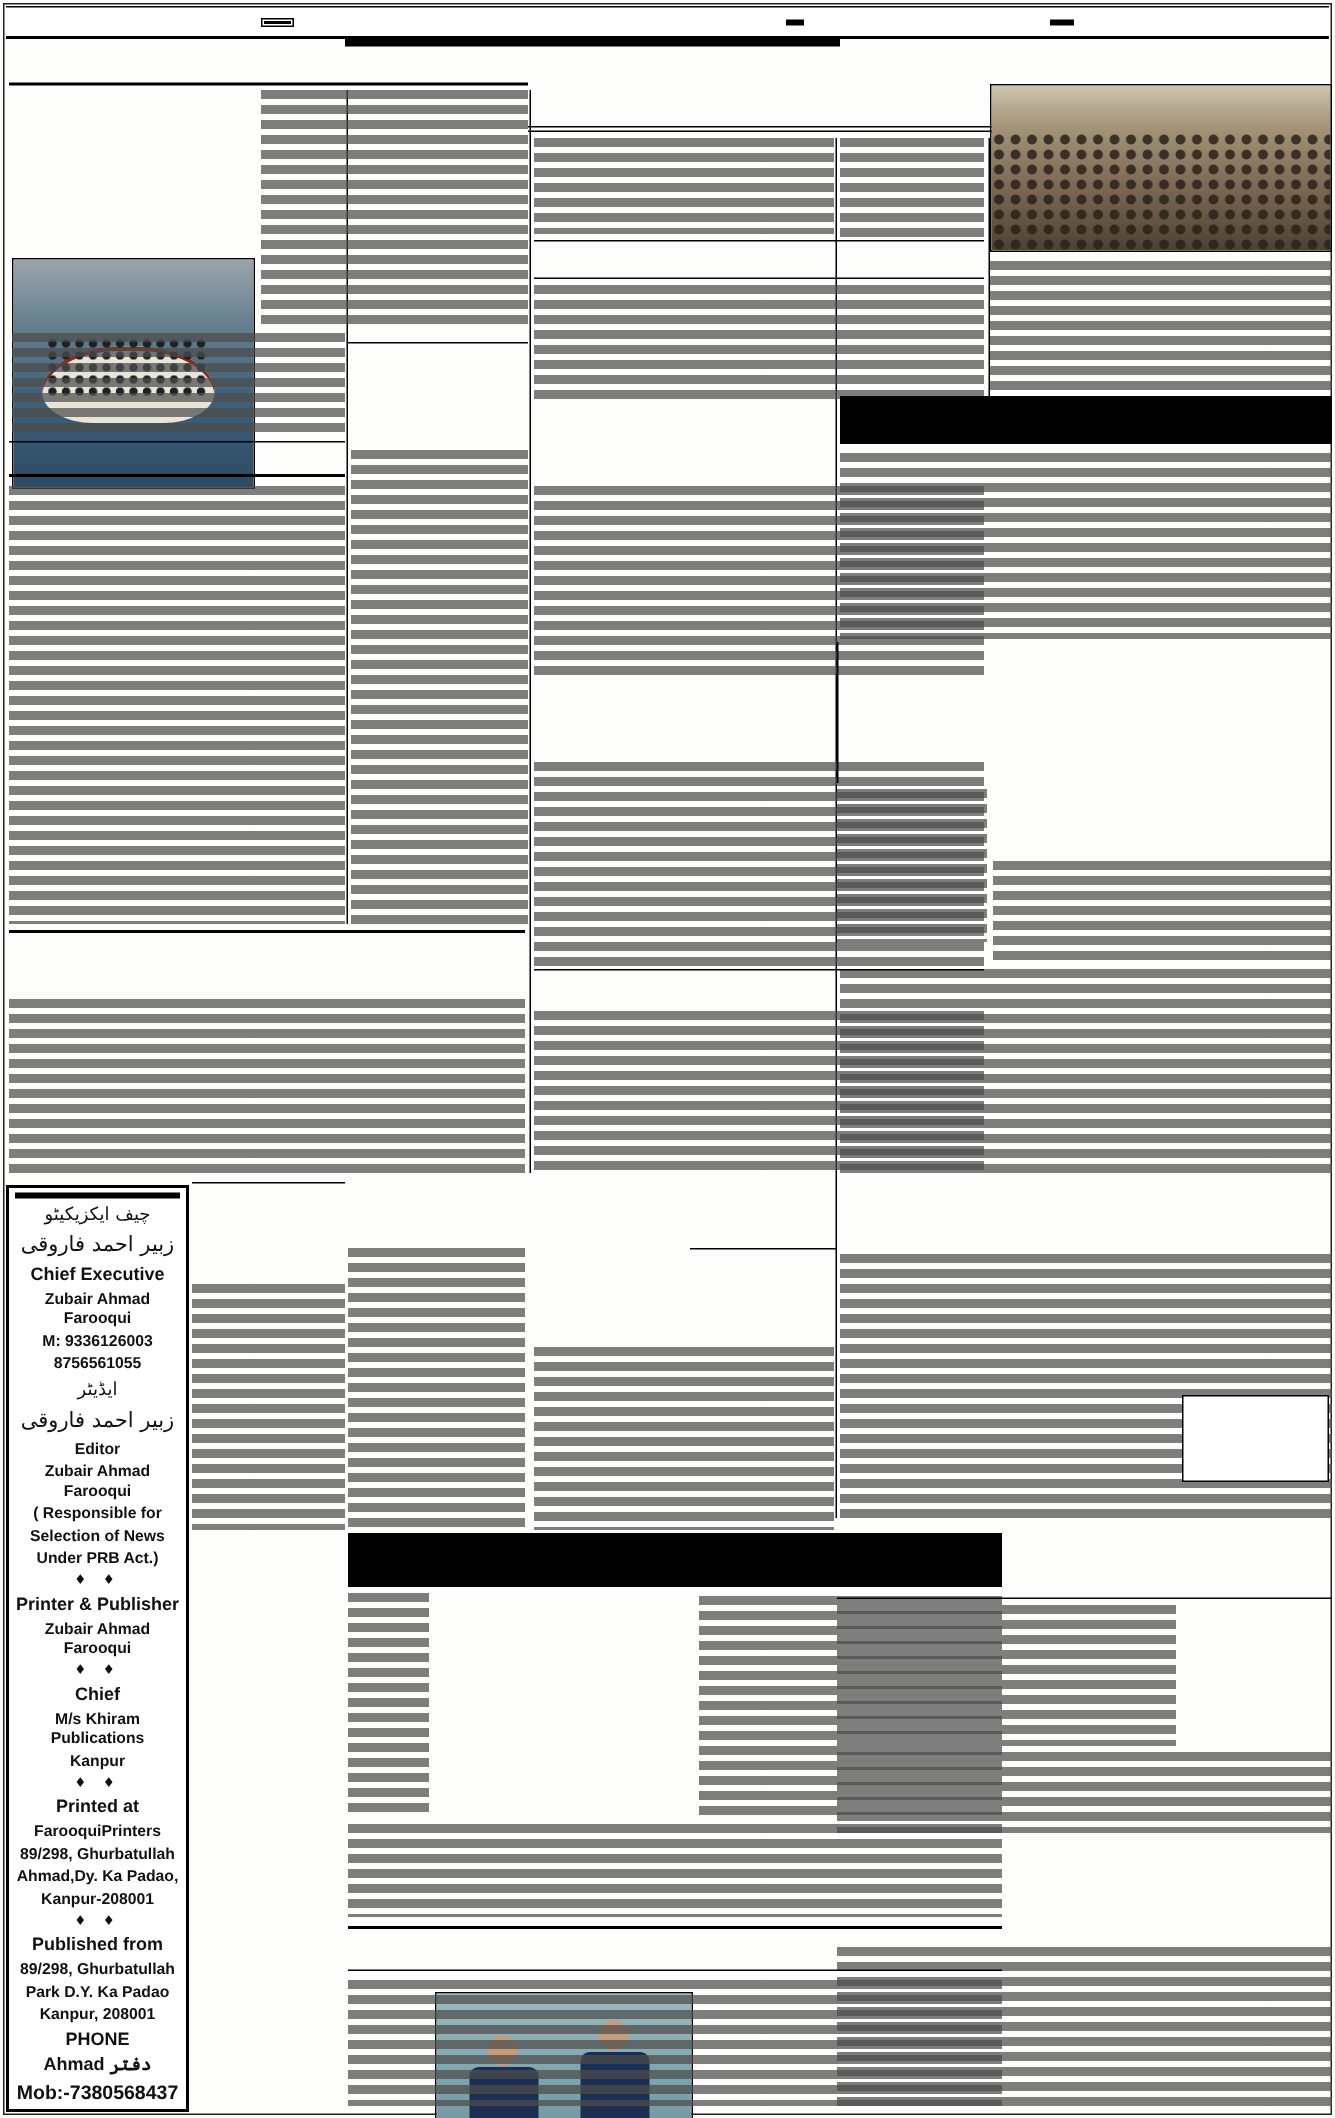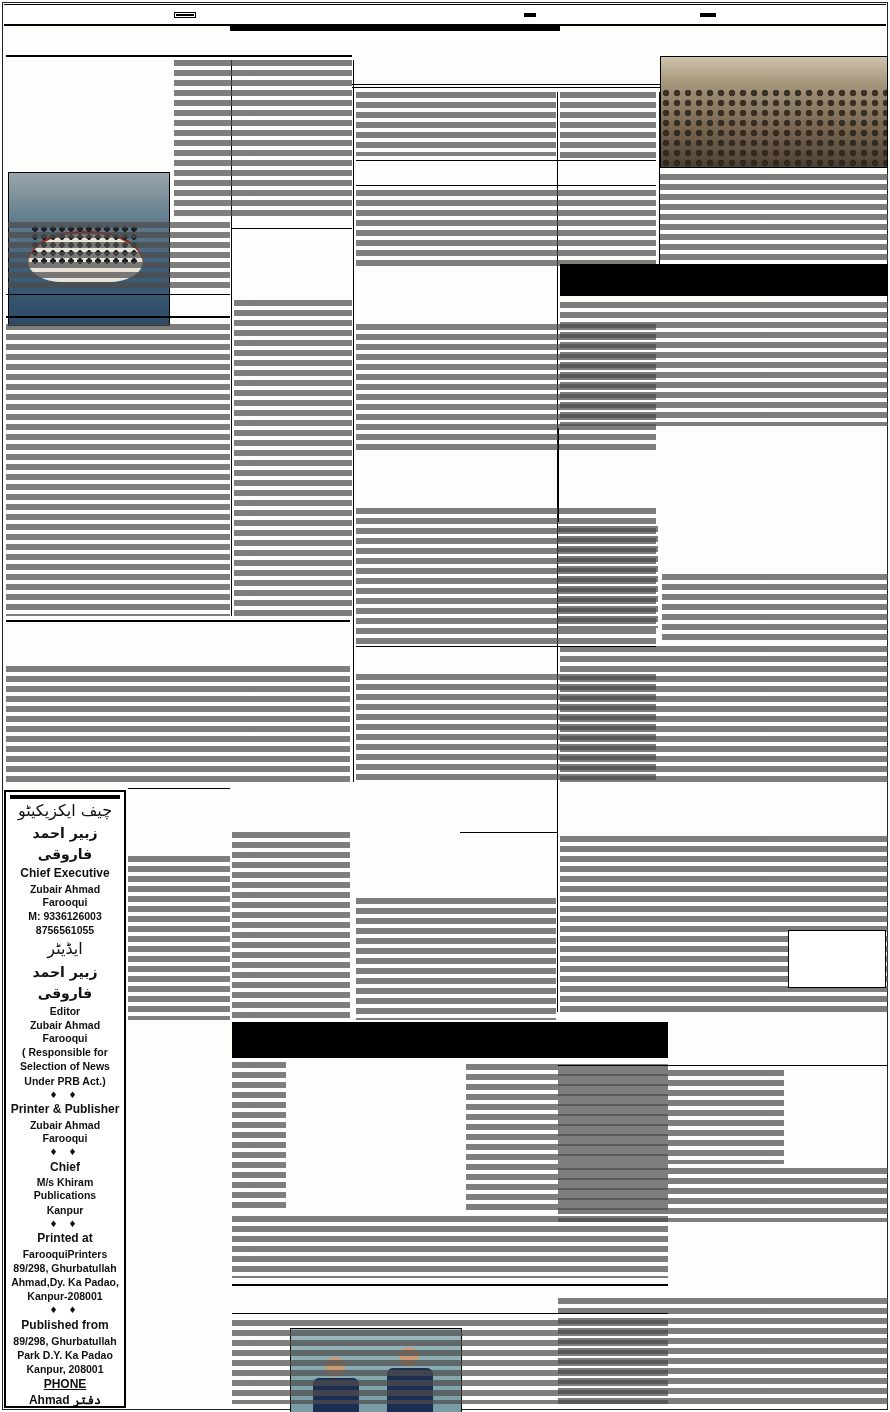--- a/index.html
+++ b/index.html
@@ -37,24 +37,24 @@
   .pressbg{position:absolute;inset:0;background:linear-gradient(180deg,#9db9bd 0%,#7fa3ab 40%,#5d858f 100%);}
   .pressman{position:absolute;width:46px;height:86px;}
   .pressman .head{position:absolute;top:0;left:12px;width:20px;height:20px;border-radius:50%;background:#c79b77;}
   .pressman .vest{position:absolute;top:21px;left:0;width:46px;height:60px;background:#1c2f52;border-radius:6px;
         color:#fff;font-family:"Liberation Sans",sans-serif;font-weight:bold;font-size:9px;display:flex;align-items:center;justify-content:center;}
   
   .side{border:2px solid #000;background:#fff;display:flex;flex-direction:column;align-items:center;
         text-align:center;padding:3px 2px;gap:1px;overflow:hidden;}
   .s-en{font-family:"Liberation Sans",sans-serif;font-weight:bold;font-size:10.5px;line-height:1.25;}
   .s-en-lg{font-family:"Liberation Sans",sans-serif;font-weight:bold;font-size:12px;line-height:1.3;}
-  .s-ur{direction:rtl;font-size:16px;line-height:1.4;}
-  .s-ur-lg{direction:rtl;font-size:14px;font-weight:bold;line-height:1.5;}
+  .s-ur{direction:rtl;font-size:12px;line-height:1.4;}
+  .s-ur-lg{direction:rtl;font-size:14px;font-weight:normal;line-height:1.5;}
   .s-dia{font-size:9px;letter-spacing:4px;line-height:1.4;}
-  .s-under{text-decoration:underline;}
+  .s-under{}
   .s-mob{font-family:"Liberation Sans",sans-serif;font-weight:bold;font-size:13px;}
   .s-mast{background:#000;color:#fff;direction:rtl;font-weight:bold;font-size:15px;padding:2px 10px;line-height:1.4;width:90%;}
   .figs{background:#fff;border:1px solid #000;display:flex;flex-direction:column;justify-content:space-around;
         align-items:center;font-weight:bold;font-family:"Liberation Sans",sans-serif;font-size:11px;}
 </style>
 </head>
 <body>
 
 <div id="page">
   <div class="frame"></div>

